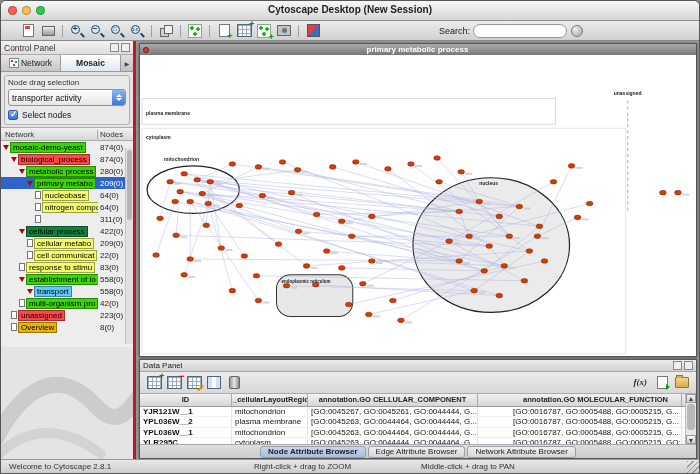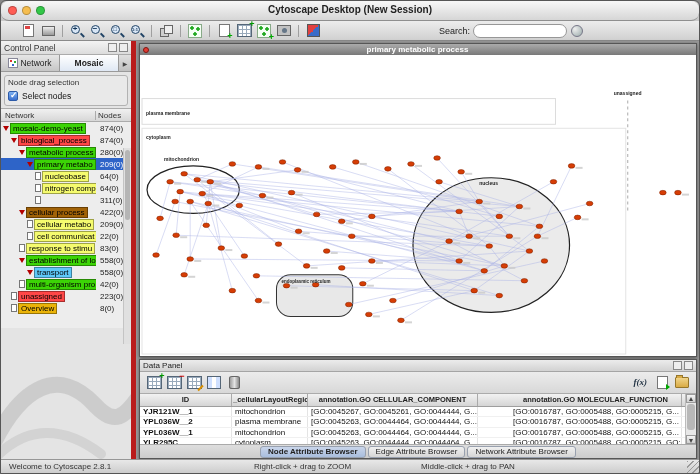--- a/index.html
+++ b/index.html
@@ -1,19 +1,19 @@
 <!DOCTYPE html>
 <html><head>
 <meta charset="utf-8">
 <style>
   html,body{margin:0;padding:0;background:#888;}
   body{width:700px;height:474px;overflow:hidden;font-family:"Liberation Sans",sans-serif;-webkit-font-smoothing:antialiased;}
   .app{width:700px;height:474px;display:flex;flex-direction:column;background:#c9c9c9;border-radius:6px 6px 0 0;overflow:hidden;border:1px solid #555;box-sizing:border-box;}
   
-  .titlebar{height:19px;background:linear-gradient(#f7f7f7,#d6d6d6);border-bottom:1px solid #8f8f8f;position:relative;flex:0 0 auto;border-radius:8px;}
+  .titlebar{height:19px;background:linear-gradient(#f7f7f7,#d6d6d6);border-bottom:1px solid #8f8f8f;position:relative;flex:0 0 auto;}
   .traffic{position:absolute;left:7px;top:5px;display:flex;gap:5px;}
   .dot{width:9px;height:9px;border-radius:50%;box-sizing:border-box;border:1px solid rgba(0,0,0,.25);}
   .dot.r{background:#ff5d55}.dot.y{background:#f5bd4f}.dot.g{background:#33c748}
   .wtitle{position:absolute;left:0;right:0;top:3px;text-align:center;font-size:10px;font-weight:bold;color:#222;}
   
   .toolbar{height:19px;display:flex;align-items:center;padding:0 17px;background:linear-gradient(#ededed,#d0d0d0);border-bottom:1px solid #8a8a8a;flex:0 0 auto;}
   .tbtn{appearance:none;border:none;background:transparent;padding:0;margin:0 1px;width:18px;height:16px;display:flex;align-items:center;justify-content:center;cursor:default;}
   .tsep{width:1px;height:12px;background:#9f9f9f;margin:0 4px;flex:0 0 auto;}
   .icn{position:relative;display:inline-block;}
   .ic-doc{width:9px;height:11px;background:#fff;border:1px solid #777;}
@@ -38,21 +38,21 @@
   .ic-cam{width:12px;height:9px;background:#c2c2c2;border:1px solid #666;}
   .ic-cam::after{content:"";position:absolute;left:3.5px;top:1.5px;width:5px;height:5px;border-radius:50%;background:#678;}
   .ic-pal{width:11px;height:11px;background:linear-gradient(135deg,#e04040 50%,#3a6cc8 50%);border:1px solid #555;}
   .ic-orb{width:10px;height:10px;border-radius:50%;background:radial-gradient(circle at 3px 3px,#eee,#9aa);border:1px solid #778;}
   .search-label{margin-left:auto;font-size:9px;color:#222;padding-right:3px;}
   .search-input{width:80px;height:12px;border-radius:7px;border:1px solid #979797;font-size:8px;padding:0 6px;outline:none;background:#fff;}
   .trail{margin-right:96px;}
   
   .main{flex:1;display:flex;background:#9a9a9a;min-height:0;}
   
-  .cpanel{width:135px;flex:0 0 auto;background:#e4e4e4;border-right:5px solid #b91c1c;display:flex;flex-direction:column;box-sizing:border-box;position:relative;}
+  .cpanel{width:135px;flex:0 0 auto;background:#e4e4e4;border-right:3px solid #b91c1c;display:flex;flex-direction:column;box-sizing:border-box;position:relative;}
   .cp-title{height:13px;background:linear-gradient(#f3f3f3,#dcdcdc);border-bottom:1px solid #ababab;display:flex;align-items:center;justify-content:space-between;padding:0 3px;font-size:8.5px;color:#333;flex:0 0 auto;}
   .cp-btns{display:flex;gap:2px;}
   .cpbox{width:7px;height:7px;border:1px solid #888;background:#eee;display:inline-block;}
   .cp-tabs{height:16px;display:flex;background:#c4c4c4;border-bottom:1px solid #9a9a9a;flex:0 0 auto;}
   .cp-tab{flex:1;font-size:8.5px;color:#222;display:flex;align-items:center;justify-content:center;gap:2px;background:linear-gradient(#e6e6e6,#c6c6c6);border-right:1px solid #9a9a9a;}
   .cp-tab.selected{background:linear-gradient(#ffffff,#dfe8f4);font-weight:bold;}
   .cp-tabarrow{width:12px;display:flex;align-items:center;justify-content:center;background:linear-gradient(#e0e0e0,#c0c0c0);}
   .cp-tabarrow::after{content:"▶";font-size:6px;color:#444;}
   .ic-mininet{width:8px;height:8px;border:1px solid #889;background:
     radial-gradient(circle at 2px 2px,#d33 0 1px,transparent 1.5px),
@@ -228,20 +228,27 @@
           <span class="icn ic-mininet"></span>
           <span>Network</span>
         </div>
         <div class="cp-tab selected">
           <span>Mosaic</span>
         </div>
         <div class="cp-tabarrow"></div>
       </div>
       <div class="cp-group">
         <div class="cp-group-label">Node drag selection</div>
+        <div class="combo">
+          <span class="combo-text">transporter activity</span>
+          <span class="combo-btn">
+              <i class="ar up"></i>
+              <i class="ar dn"></i>
+            </span>
+        </div>
         <div class="cb-row">
           <span class="cb"></span>
           <span class="cb-label">Select nodes</span>
         </div>
       </div>
       <div class="tree-head">
         <span class="th-net">Network</span>
         <span class="th-nodes">Nodes</span>
       </div>
       <div class="tree">
@@ -298,21 +305,21 @@
             <span class="leafic"></span>
             <span class="chipwrap">
               <span class="chip" style="background: rgb(245, 251, 110); margin-top: 29px;">macromolecule</span>
             </span>
             <span class="cnt">311(0)</span>
           </div>
           <div class="tree-row">
             <span style="flex: 0 0 18px;"></span>
             <span class="tri"></span>
             <span class="chipwrap">
-              <span class="chip" style="background: #a16207;">cellular process</span>
+              <span class="chip" style="background: #15803d;">cellular process</span>
             </span>
             <span class="cnt">422(0)</span>
           </div>
           <div class="tree-row">
             <span style="flex: 0 0 26px;"></span>
             <span class="leafic"></span>
             <span class="chipwrap">
               <span class="chip" style="background: rgb(245, 251, 110);">cellular metabo</span>
             </span>
             <span class="cnt">209(0)</span>

